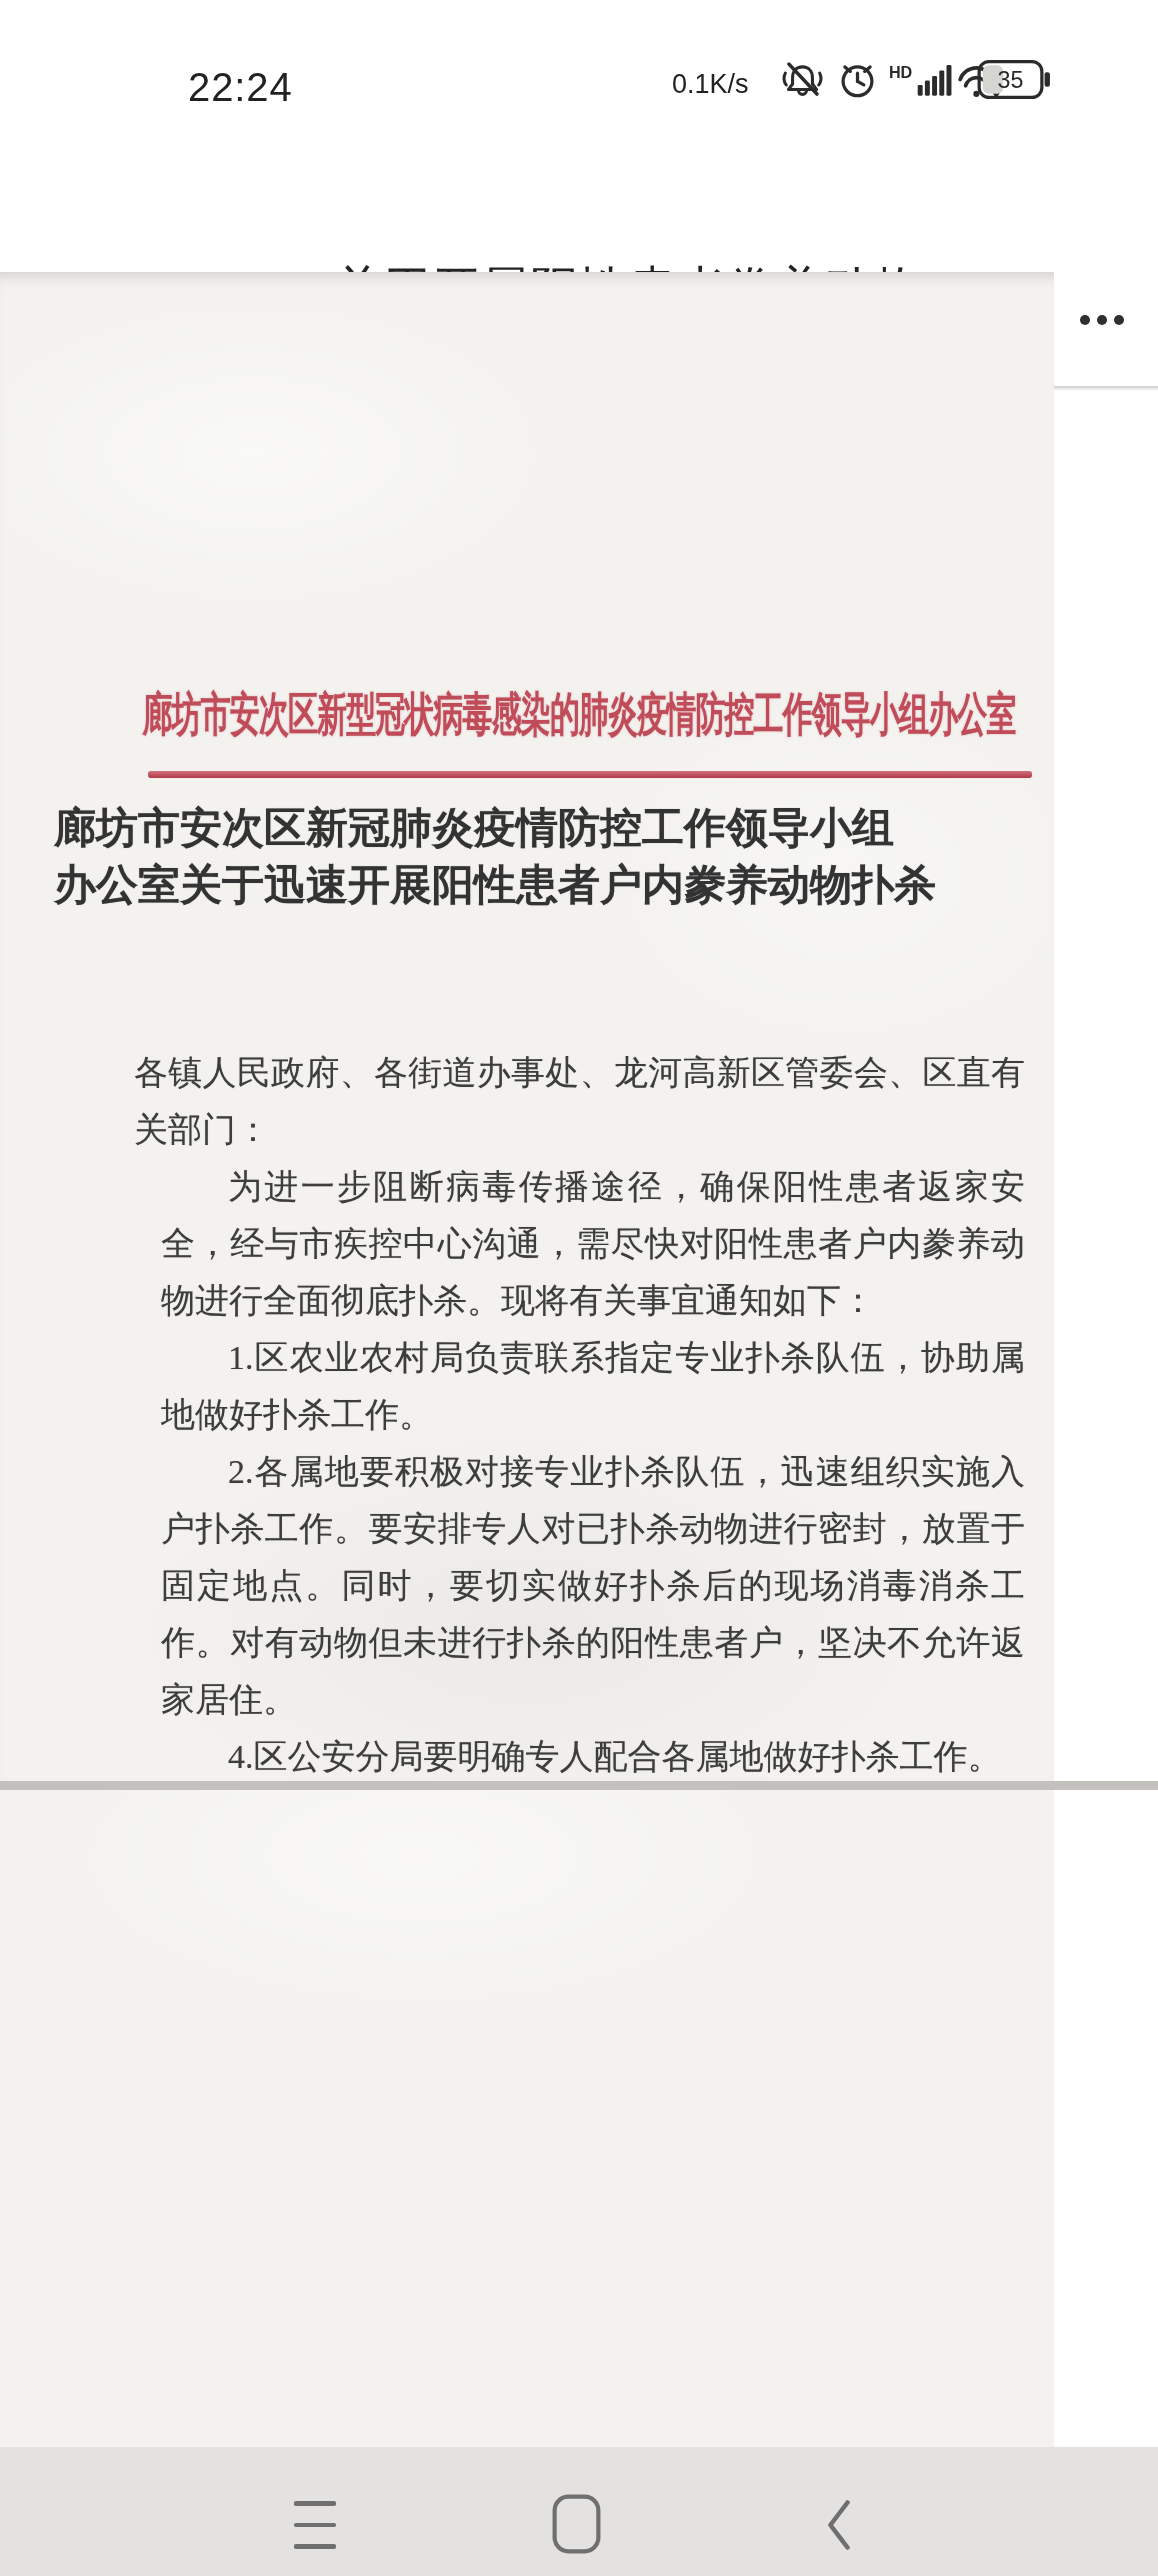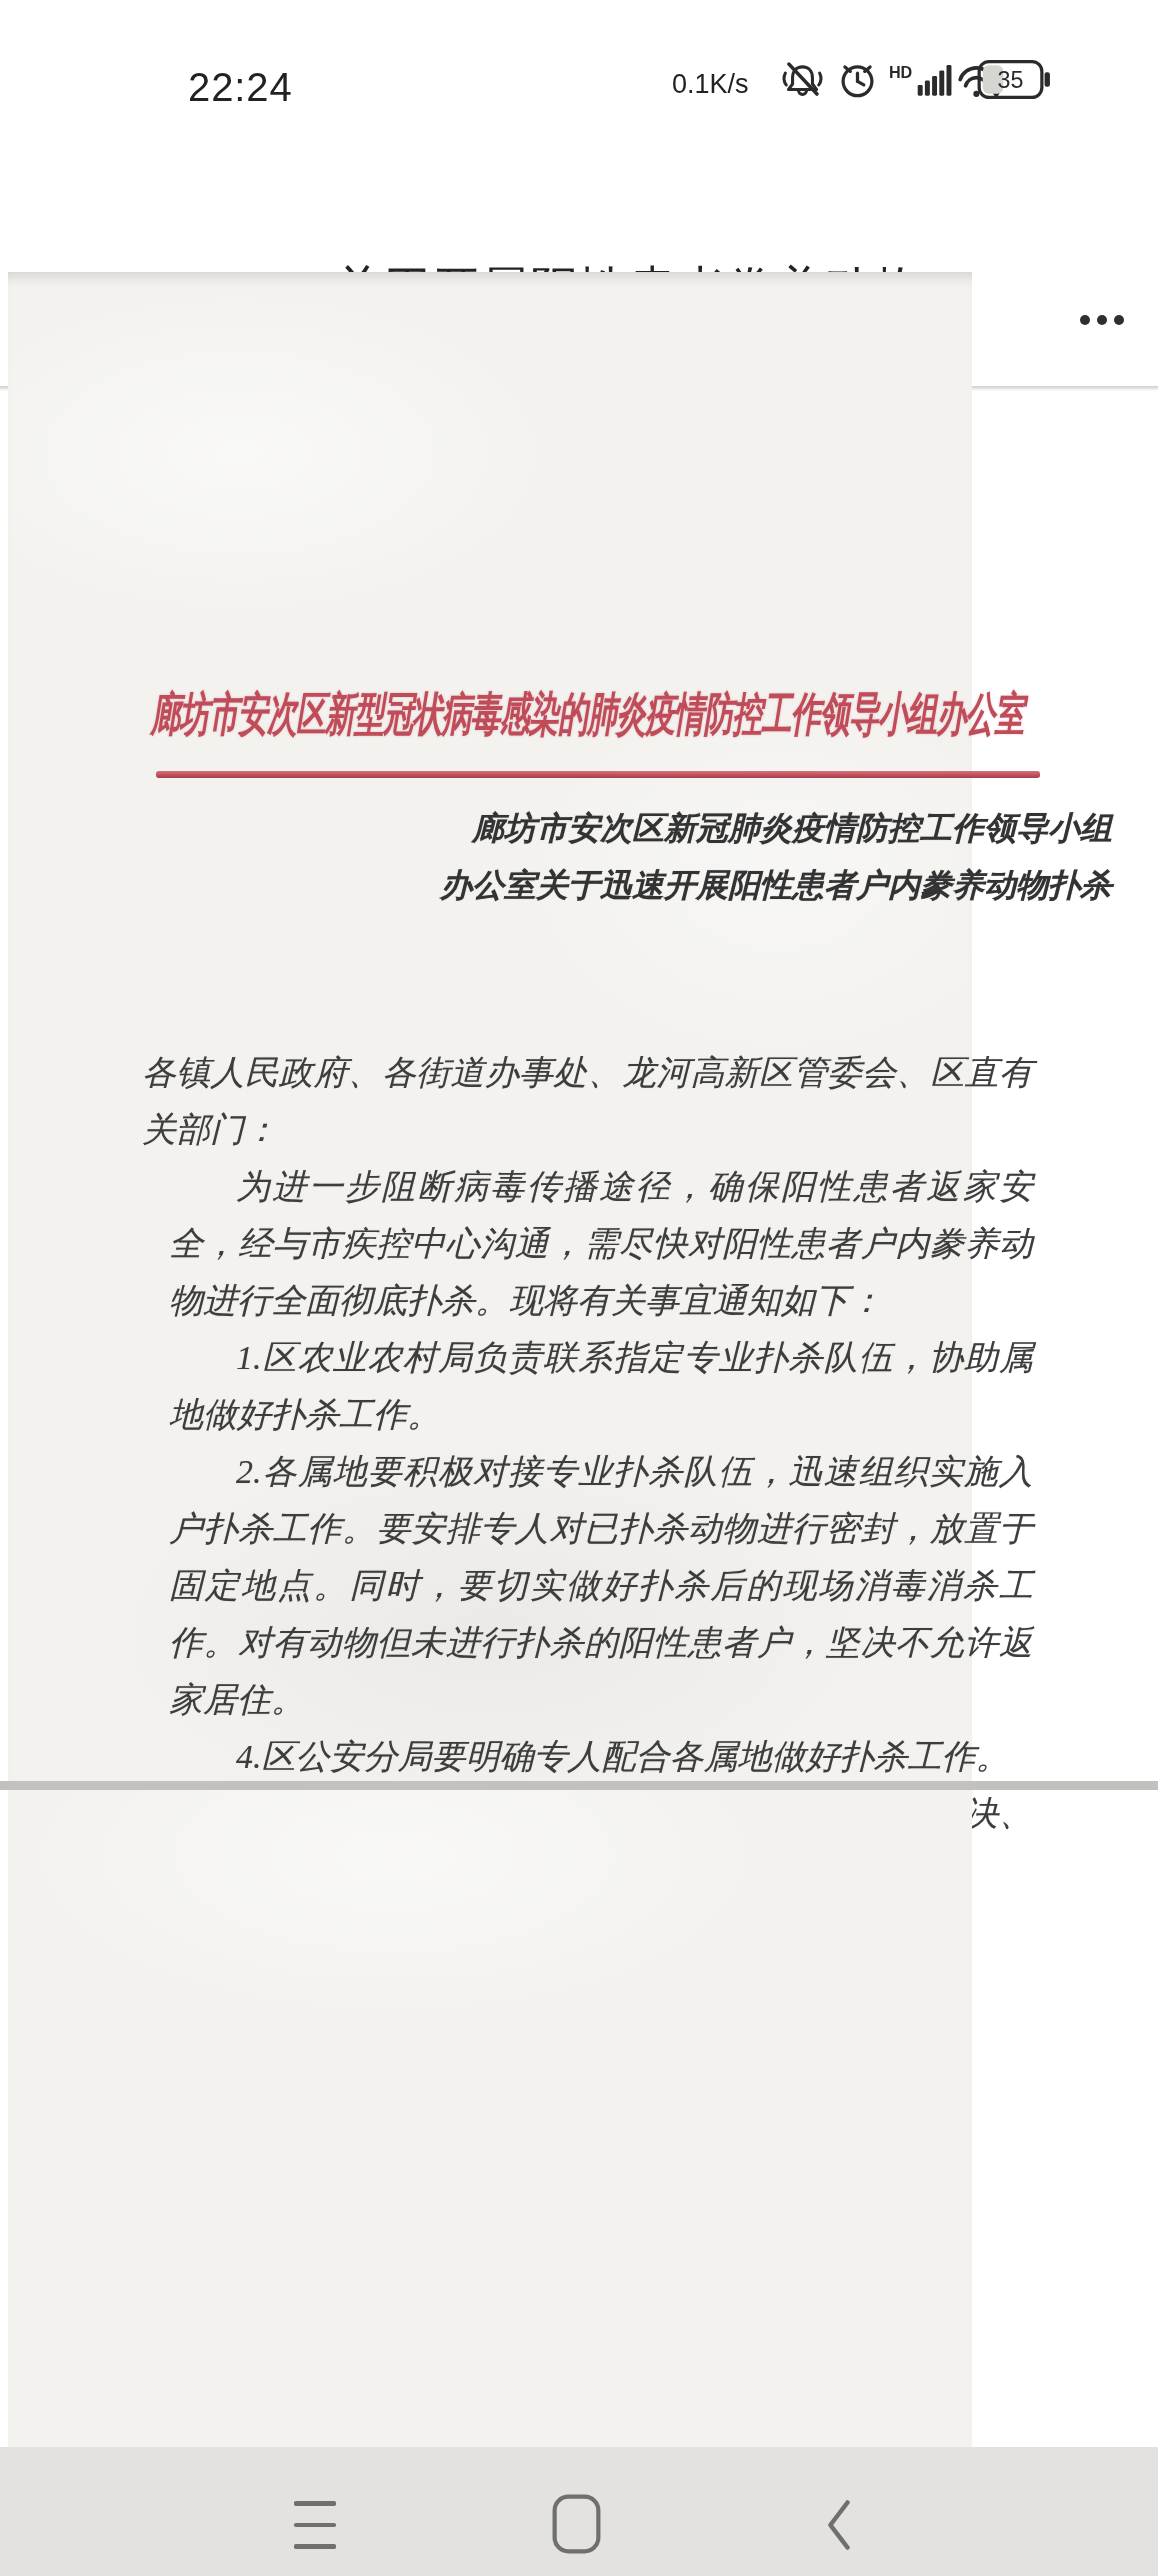--- a/index.html
+++ b/index.html
@@ -18,43 +18,43 @@
   .back-btn{position:absolute;left:40px;top:156px;width:36px;height:63px;}
   .app-title{position:absolute;left:116px;top:139px;width:951px;font-size:49px;font-weight:500;
              color:#232323;white-space:nowrap;overflow:hidden;}
   .more-menu{position:absolute;left:1080px;top:194px;width:63px;height:18px;}
   .more-menu i{display:inline-block;width:10px;height:10px;border-radius:50%;background:#2f2f2f;margin-right:7.2px;}
   .subtitle{position:absolute;left:118px;top:212px;font-size:28px;color:#8c8a88;}
   .bar-shadow{position:absolute;left:0;top:268px;width:1158px;height:5.4px;
               background:linear-gradient(#cfcecc,rgba(0,0,0,0));}
 
   
-  .doc-page{position:absolute;left:8px;width:964px;background:#f3f2ef;
-            font-family:"Liberation Serif","DejaVu Serif",serif;font-style:italic;}
+  .doc-page{position:absolute;left:0;width:1054px;background:#f3f2ef;
+            font-family:"Liberation Serif","DejaVu Serif",serif;}
   #page1{top:272px;height:1509px;
     background:
       radial-gradient(ellipse 453px 235px at 24% 12%, rgba(255,255,255,.55), rgba(255,255,255,0) 70%),
       radial-gradient(ellipse 380px 272px at 80% 40%, rgba(255,255,255,.35), rgba(255,255,255,0) 70%),
       radial-gradient(ellipse 543px 272px at 50% 90%, rgba(228,226,222,.5), rgba(255,255,255,0) 75%),
       #f3f2ef;
     box-shadow:inset 0 12.7px 14.5px -11px rgba(0,0,0,.18);}
   #page2{top:1790px;height:658px;
     background:
       radial-gradient(ellipse 543px 235px at 40% 10%, rgba(255,255,255,.5), rgba(255,255,255,0) 70%),
       #f3f2ef;}
   .page-divider{position:absolute;left:0;top:1781px;width:1158px;height:9px;background:#c2c1be;}
 
   .org-header{position:absolute;left:0;width:1158px;top:418px;height:47px;line-height:47px;
               text-align:center;font-size:30px;font-weight:bold;color:#c04b59;letter-spacing:-0.9px;
               transform:scaleY(1.55);transform-origin:50% 50%;
               text-shadow:0 0 1.8px rgba(192,75,89,.35);white-space:nowrap;}
   .red-rule{position:absolute;left:148px;top:499px;width:884px;height:7.2px;border-radius:2.7px;
             background:linear-gradient(#d4717c,#ae3a48);}
-  .doc-title{position:absolute;left:54px;width:1050px;top:528px;line-height:57px;text-align:right;
-             font-size:32px;font-weight:bold;color:#333;text-shadow:0 0 0.9px rgba(51,51,51,.45);}
+  .doc-title{position:absolute;left:54px;width:1050px;top:528px;line-height:57px;text-align:left;
+             font-size:42px;font-weight:bold;color:#333;text-shadow:0 0 0.9px rgba(51,51,51,.45);}
   .doc-body{position:absolute;left:134px;width:891px;top:772px;font-size:34px;line-height:57px;
             color:#3d3d3d;text-align:justify;text-shadow:0 0 0.9px rgba(61,61,61,.35);}
   .doc-body p{margin:0;}
   .doc-body p.indent{text-indent:67px;margin-left:27px;}
   .page-num{position:absolute;left:0;width:1158px;top:1668px;line-height:38px;text-align:center;
             font-size:25px;color:#505050;}
 
   
   .nav-bar{position:absolute;left:0;top:2447px;width:1158px;height:129px;background:#e3e2e0;}
   .nav-icon{position:absolute;}

